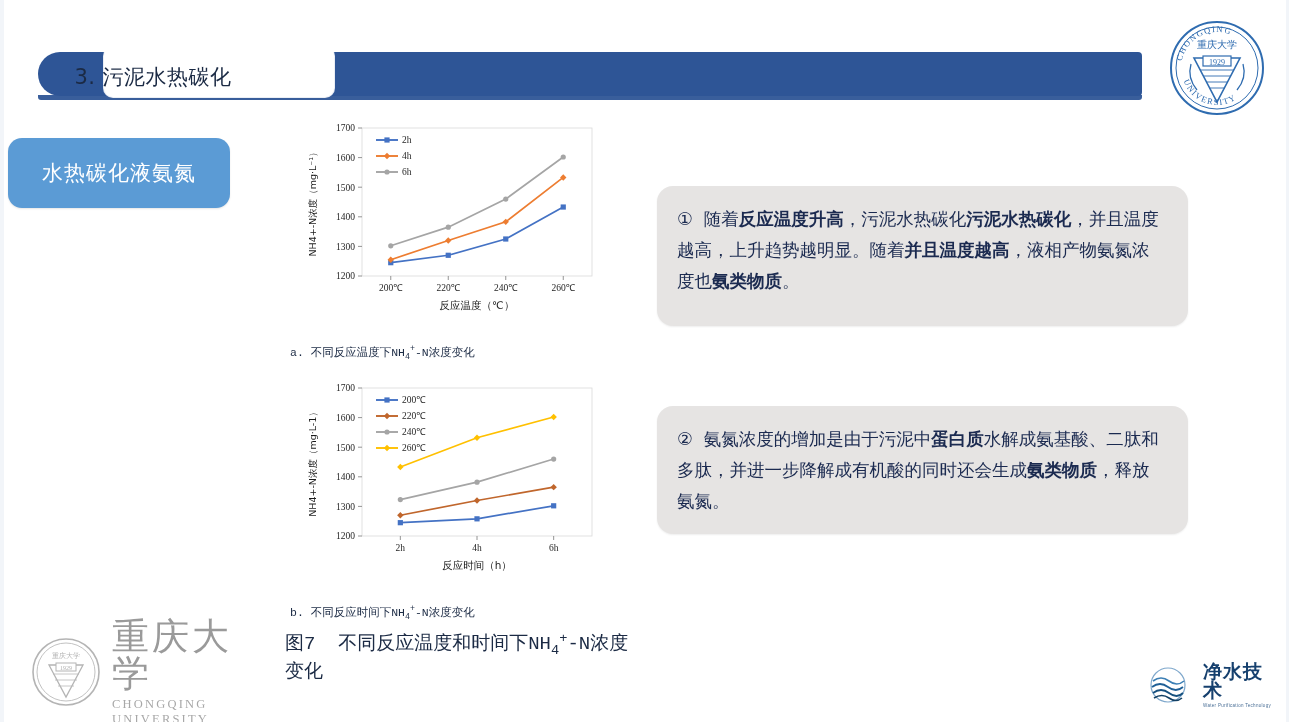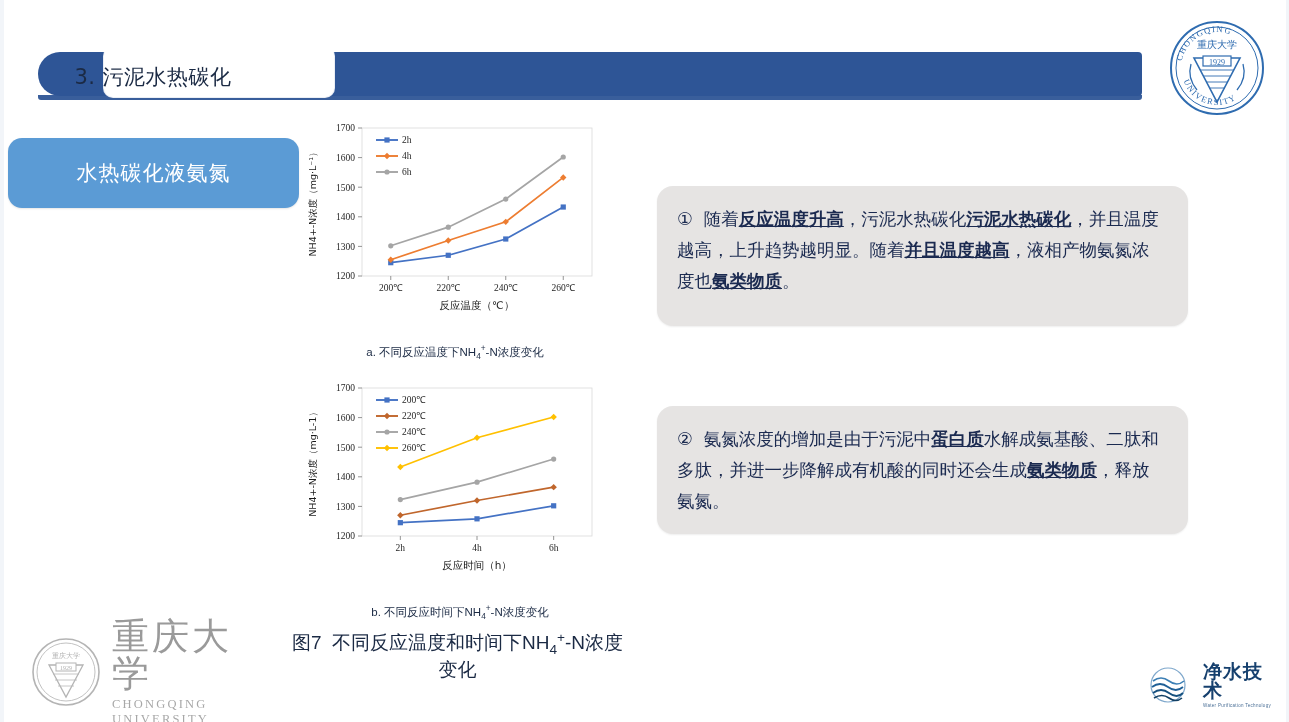--- a/index.html
+++ b/index.html
@@ -31,54 +31,54 @@
   }
   .title-text{
     position:absolute;left:0;top:0;width:230px;height:50px;
     display:flex;align-items:center;justify-content:center;
     font-size:21px;color:#1b2a44;letter-spacing:.5px;
     font-family:"DejaVu Sans","Liberation Sans",sans-serif;
   }
 
   
   .side-pill{
-    position:absolute;left:8px;top:138px;width:291px;height:70px;
+    position:absolute;left:8px;top:138px;width:222px;height:70px;
     background:#5b9bd5;border-radius:14px;
     display:flex;align-items:center;justify-content:center;
     color:#ffffff;font-size:21px;letter-spacing:1px;
     font-family:"DejaVu Sans","Liberation Sans",sans-serif;
     box-shadow:0 1px 2px rgba(0,0,0,.10);
   }
 
   
   .chart-block{position:absolute;}
   .chart-a{left:300px;top:118px;width:300px;height:200px;}
   .chart-b{left:300px;top:378px;width:300px;height:200px;}
 
   .cap{
-    position:absolute;text-align:center;
+    position:absolute;
     font-size:11.5px;color:#1b2a44;
-    font-family:Liberation Sans, sans-serif;
+    font-family:Liberation Mono, monospace;
   }
   .cap-a{left:290px;top:344px;width:330px;}
   .cap-b{left:290px;top:604px;width:340px;}
   .cap-fig{left:285px;top:630px;width:345px;font-size:19px;}
   .cap sub{font-size:.72em;}
   .cap sup{font-size:.72em;}
 
   
   .callout{
     position:absolute;background:#e6e4e3;border-radius:16px;
     color:#1b2a50;font-size:17.5px;line-height:1.78;
     padding:18px 22px 16px 20px;
     font-family:"DejaVu Sans","Liberation Sans",sans-serif;
     box-shadow:0 1px 2px rgba(0,0,0,.07);
     box-sizing:border-box;
   }
-  .callout b{font-weight:bold;text-decoration:underline;}
+  .callout b{font-weight:bold;}
   .callout-1{left:657px;top:186px;width:531px;height:140px;}
   .callout-2{left:657px;top:406px;width:531px;height:128px;}
 
   
   .cqu-seal{position:absolute;right:22px;top:18px;width:100px;height:100px;}
   .foot-logo{position:absolute;left:30px;bottom:10px;width:240px;height:80px;
     display:flex;align-items:center;gap:10px;}
   .foot-seal{width:72px;height:72px;flex:0 0 72px;}
   .foot-cn{
     font-family:"DejaVu Serif","Liberation Serif",serif;

